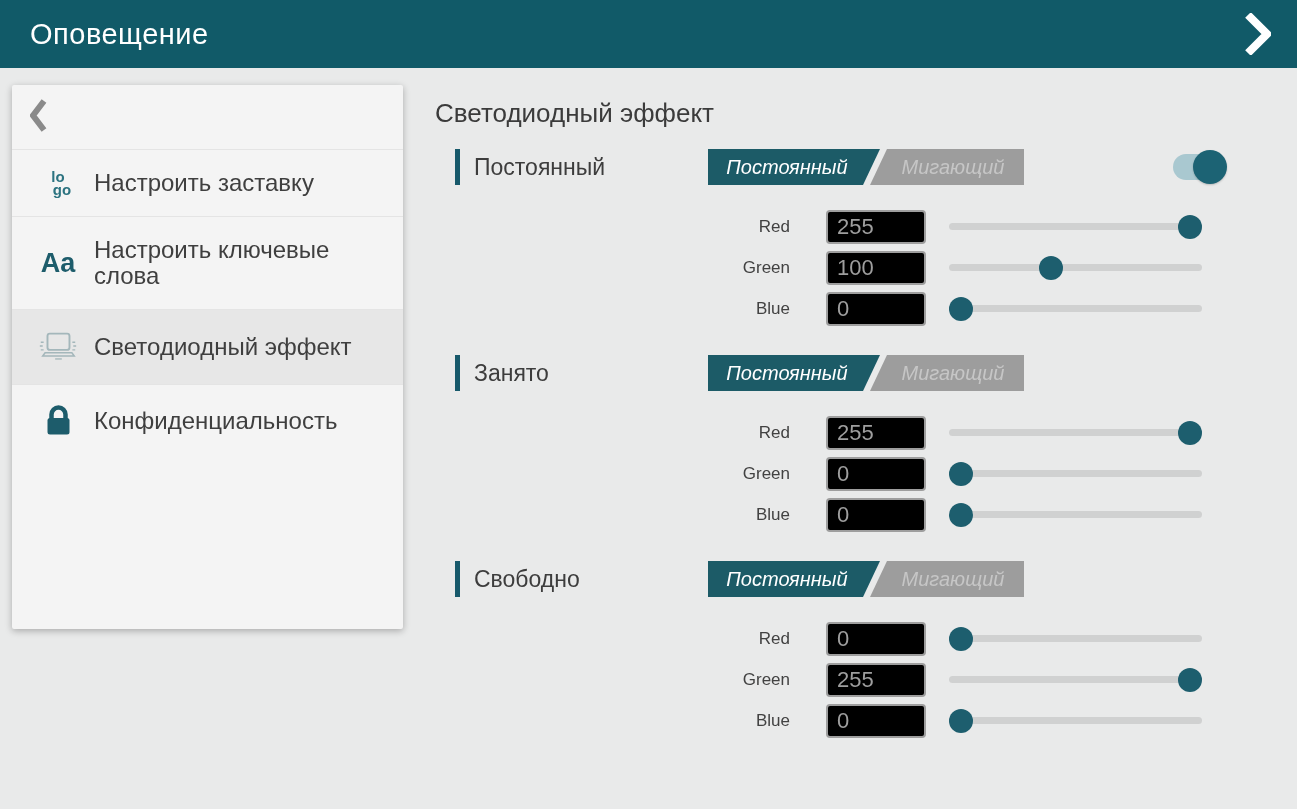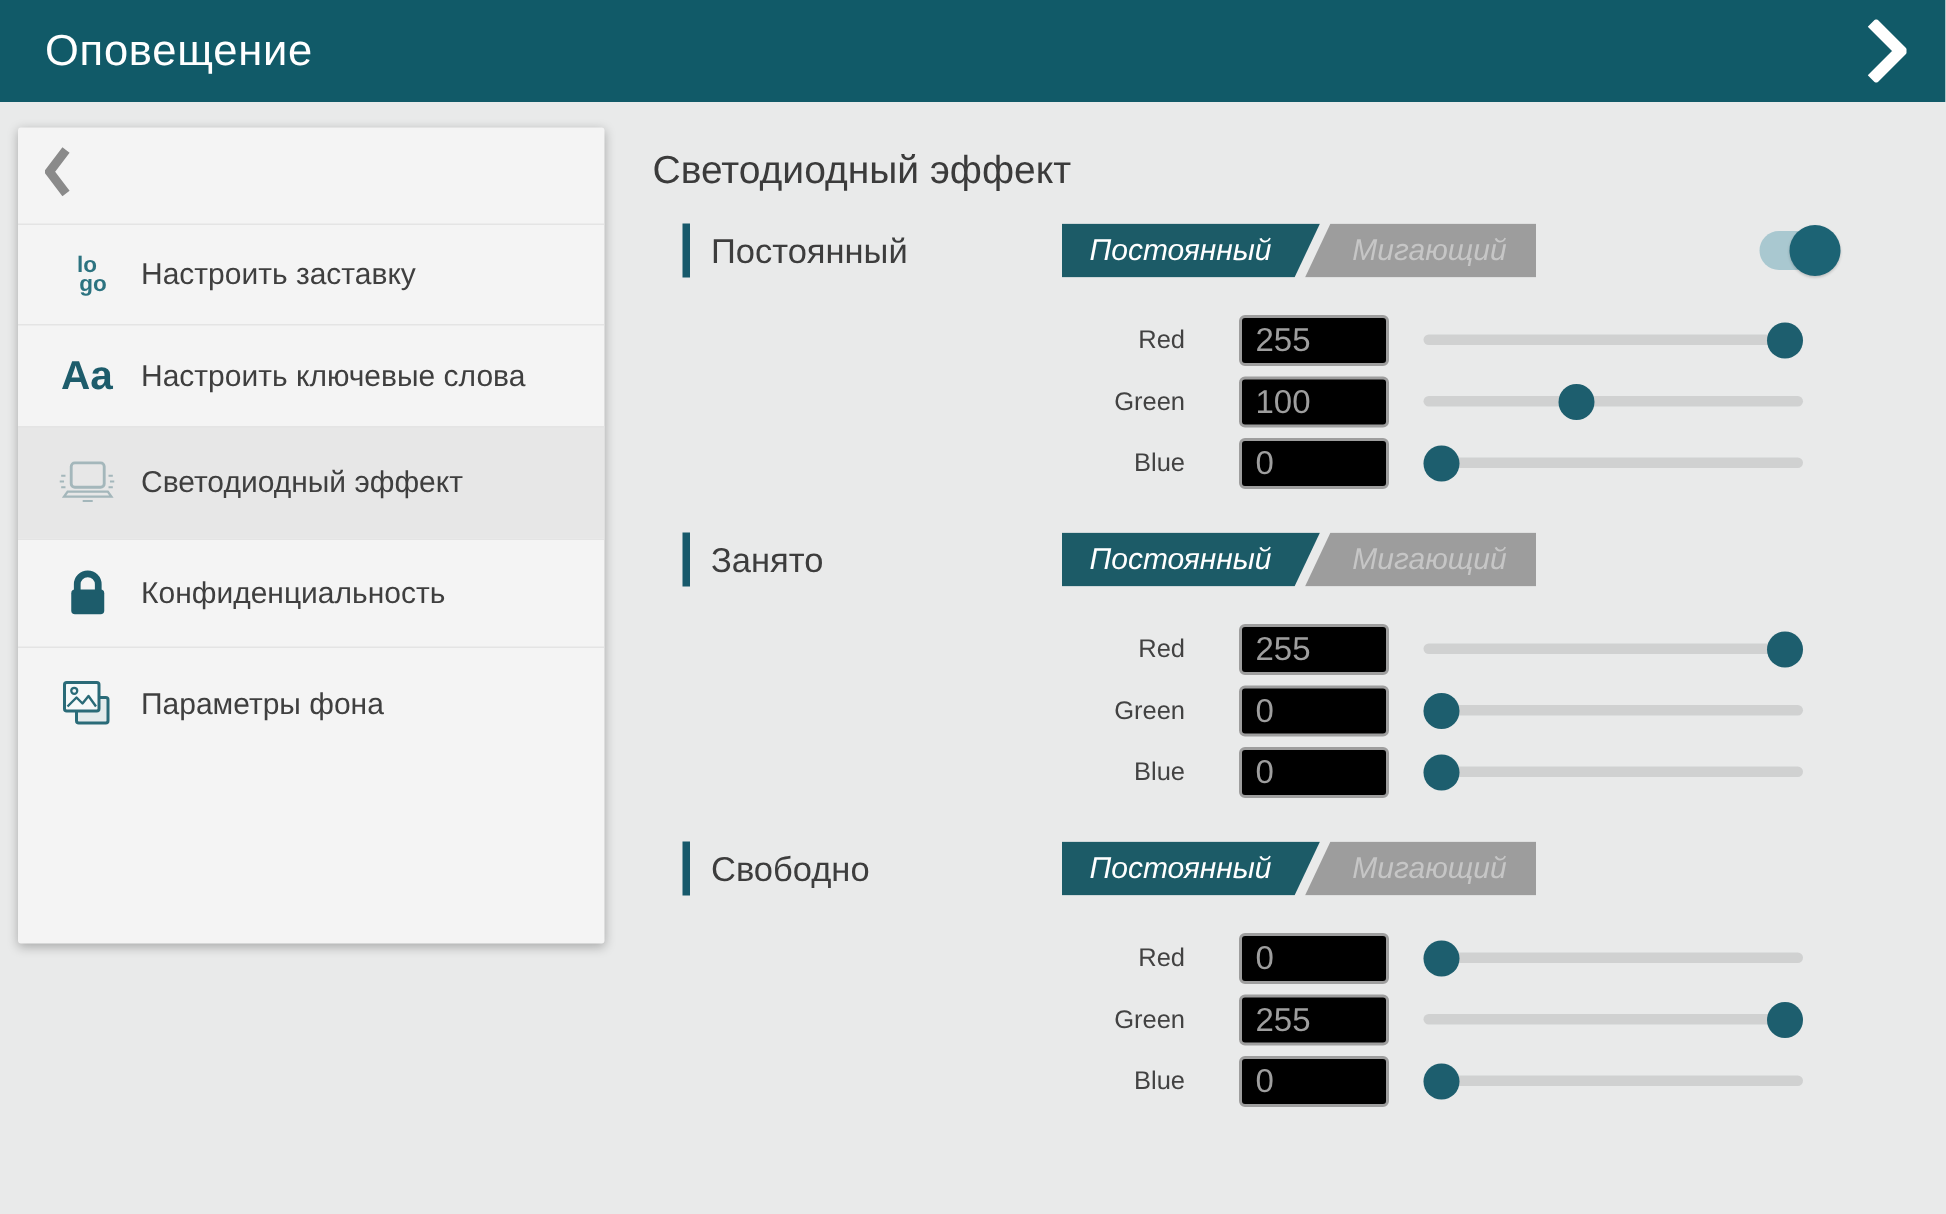--- a/index.html
+++ b/index.html
@@ -40,21 +40,21 @@
     padding: 20px 14px 20px 0;
     min-height: 66px;
     cursor: pointer;
   }
   .side-item.selected { background: #e7e7e7; }
   .side-icon {
     width: 44px; margin-left: 24px; margin-right: 14px;
     display: flex; justify-content: center; align-items: center;
     flex: none;
   }
-  .side-label { font-size: 20px; line-height: 26px; color: #3f3f3f; }
+  .side-label { font-size: 24px; line-height: 26px; color: #3f3f3f; }
 
   .logo-icon { display:flex; flex-direction:column; color:#2c7380; font-size:15px; font-weight:600; line-height:13px; }
   .logo-icon .go { margin-left: 8px; }
   .aa-icon { color: #1d5c6b; font-weight: 700; font-size: 27px; line-height: 27px; }
 
   
   .main { position: absolute; left: 435px; top: 90px; right: 0; }
   .main-title { font-size: 26px; font-weight: 400; color: #3b3b3b; margin: 8px 0 16px 0; }
 
   .section { padding-left: 20px; margin-bottom: 24px; }
@@ -146,31 +146,20 @@
   <div class="side-item">
     <span class="side-icon">
       <svg width="27" height="31" viewBox="0 0 27 31">
         <path d="M6.5 14 V9.5 a7 7 0 0 1 14 0 V14" fill="none" stroke="#1d5c6b" stroke-width="4.5"></path>
         <rect x="2.5" y="13" width="22" height="16.5" rx="2.5" fill="#1d5c6b"></rect>
       </svg>
     </span>
     <span class="side-label">Конфиденциальность</span>
   </div>
 
-  <div class="side-item">
-    <span class="side-icon">
-      <svg width="36" height="36" viewBox="0 0 36 36" fill="none" stroke="#2a6b78">
-        <rect x="11" y="13" width="21" height="17" rx="1.5" stroke-width="2" fill="#e4ebec"></rect>
-        <rect x="3" y="3" width="23" height="19" rx="1.5" stroke-width="2" fill="#f6f9f9"></rect>
-        <circle cx="9.5" cy="8.5" r="2" stroke-width="1.5"></circle>
-        <path d="M5 19 l6 -6 4 4 4 -5 5 7" stroke-width="1.6" stroke-linejoin="round"></path>
-      </svg>
-    </span>
-    <span class="side-label">Параметры фона</span>
-  </div>
 </nav>
 
 <main class="main">
   <h2 class="main-title">Светодиодный эффект</h2>
 
   <section class="section">
     <div class="section-header">
       <div class="section-title">
         <span class="accent-bar"></span>
         <span class="section-name">Постоянный</span>

